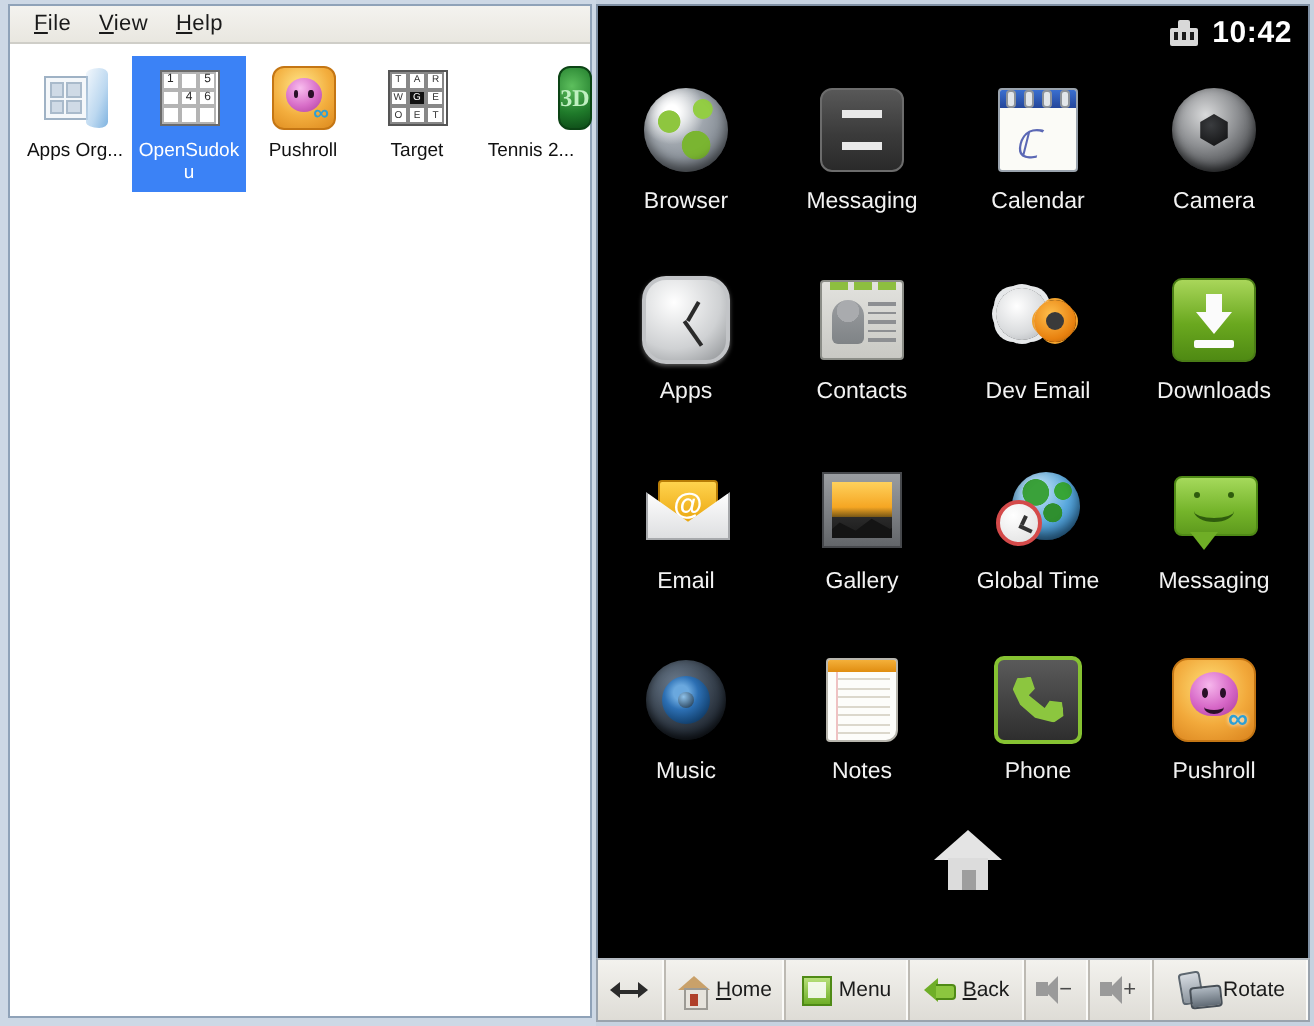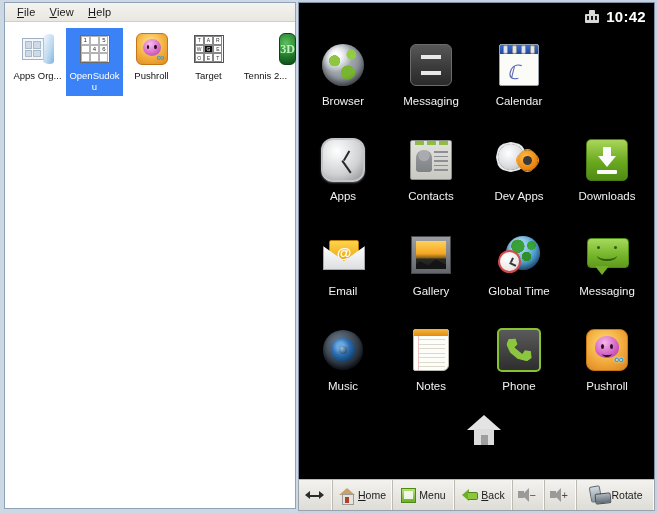--- a/index.html
+++ b/index.html
@@ -812,20 +812,28 @@
                     <i></i>
                     <i></i>
                     <i></i>
                     <i></i>
                   </div>
                   <div class="swirl">ℂ</div>
                 </div>
             </div>
             <div class="alabel">Calendar</div>
           </div>
+          <div class="app-cell">
+            <div class="ico">
+                <div class="ic-camera">
+                  <div class="lens"></div>
+                </div>
+              </div>
+            <div class="alabel">Camera</div>
+          </div>
         </div>
 
         <div class="app-row">
           <div class="app-cell">
             <div class="ico">
                 <div class="ic-clock">
                   <div class="hand-h"></div>
                   <div class="hand-m"></div>
                 </div>
               </div>
@@ -849,21 +857,21 @@
             </div>
             <div class="alabel">Contacts</div>
           </div>
           <div class="app-cell">
             <div class="ico">
                 <div class="ic-devtools">
                   <div class="gear-big"></div>
                   <div class="gear-sm"></div>
                 </div>
               </div>
-            <div class="alabel">Dev Apps</div>
+            <div class="alabel">Dev Email</div>
           </div>
           <div class="app-cell">
             <div class="ico">
               <div class="ic-downloads">
                   <div class="stem"></div>
                   <div class="arrow"></div>
                   <div class="base"></div>
                 </div>
             </div>
             <div class="alabel">Downloads</div>

